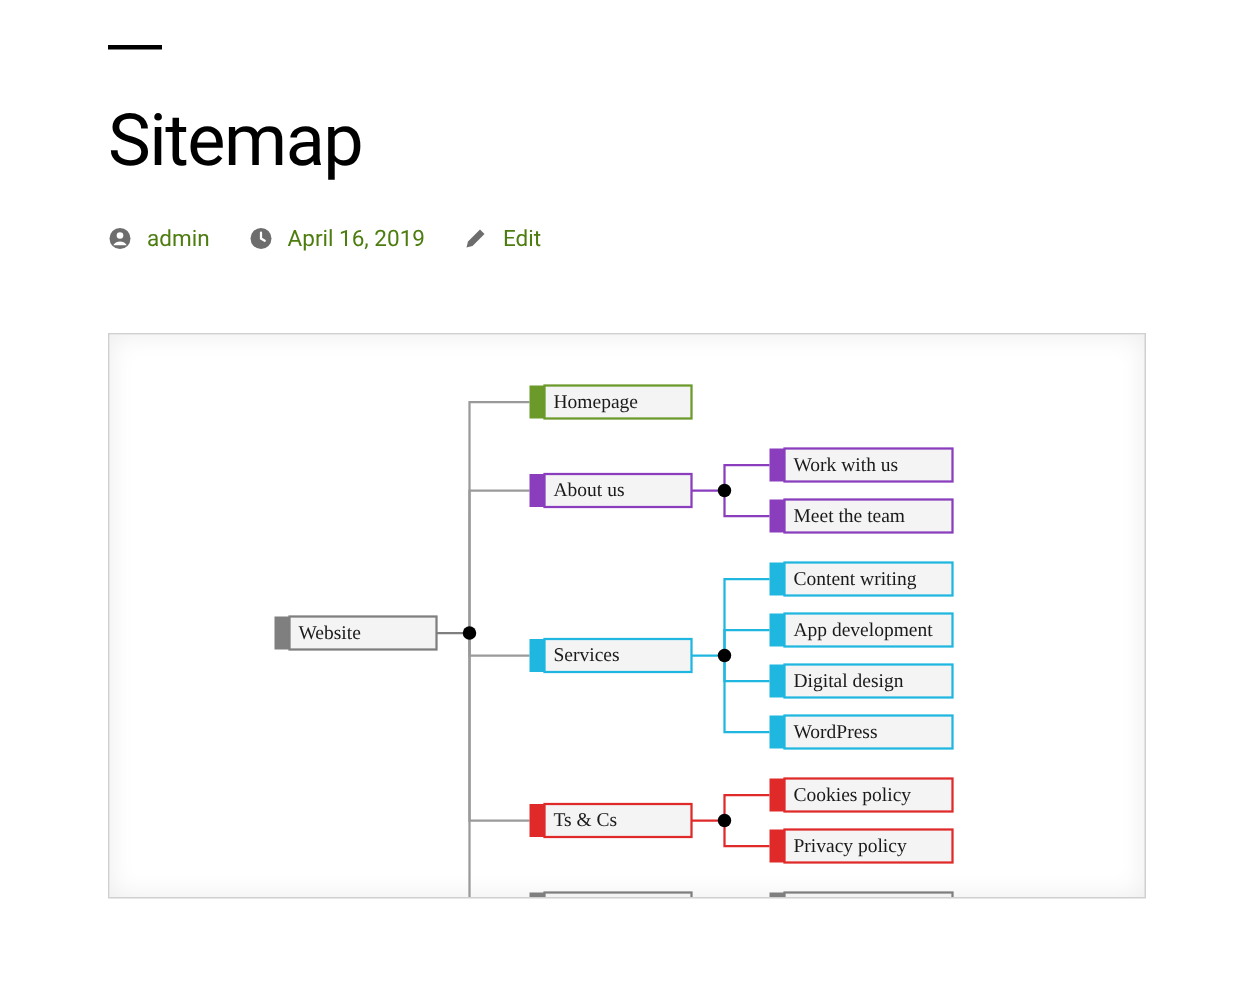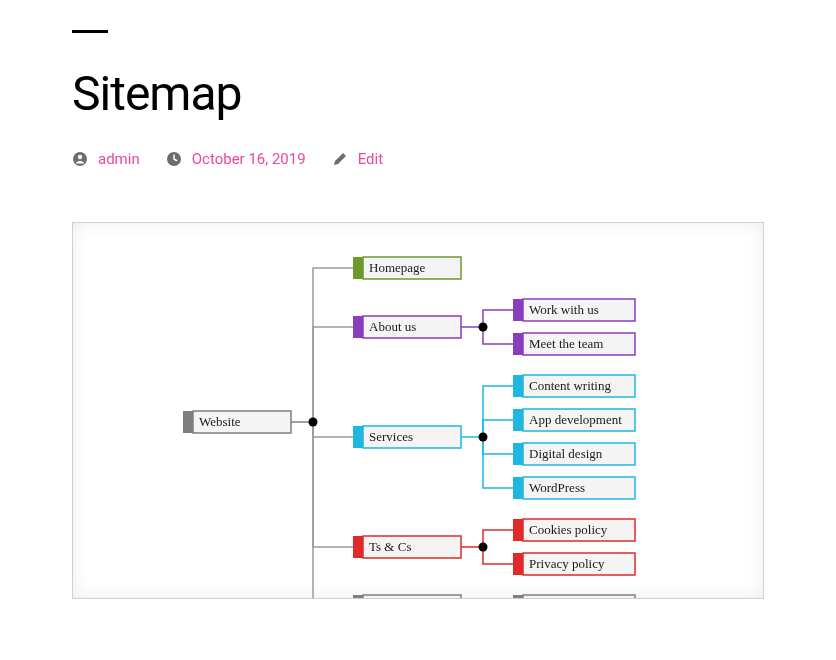--- a/index.html
+++ b/index.html
@@ -38,21 +38,21 @@
       display: flex;
       align-items: center;
       gap: 10px;
     }
     .meta-icon {
       display: inline-flex;
       width: 16px;
       height: 16px;
       color: #6d6d6d;
     }
-    .meta-link { color: #ec4899; text-decoration: none; }
+    .meta-link { color: #4d7c0f; text-decoration: none; }
 
     .diagram-frame {
       border: 1px solid #d0d0d0;
       background: #fff;
       box-shadow: inset 0 0 18px rgba(0,0,0,0.08);
       padding: 18px 0 18px 0;
       height: 377px;
       position: relative;
       overflow: hidden;
     }
@@ -91,21 +91,21 @@
       </span>
       <a class="meta-link">admin</a>
     </div>
     <div class="meta-item">
       <span class="meta-icon">
         <svg viewBox="0 0 16 16" width="16" height="16">
             <circle cx="8" cy="8" r="7" fill="#6d6d6d"></circle>
             <path d="M8 4v4l2.5 1.5" stroke="#fff" stroke-width="1.5" fill="none" stroke-linecap="round"></path>
           </svg>
       </span>
-      <a class="meta-link">October 16, 2019</a>
+      <a class="meta-link">April 16, 2019</a>
     </div>
     <div class="meta-item">
       <span class="meta-icon">
         <svg viewBox="0 0 16 16" width="16" height="16">
             <path d="M11 2l3 3-8 8-4 1 1-4z" fill="#6d6d6d"></path>
           </svg>
       </span>
       <a class="meta-link">Edit</a>
     </div>
   </div>

